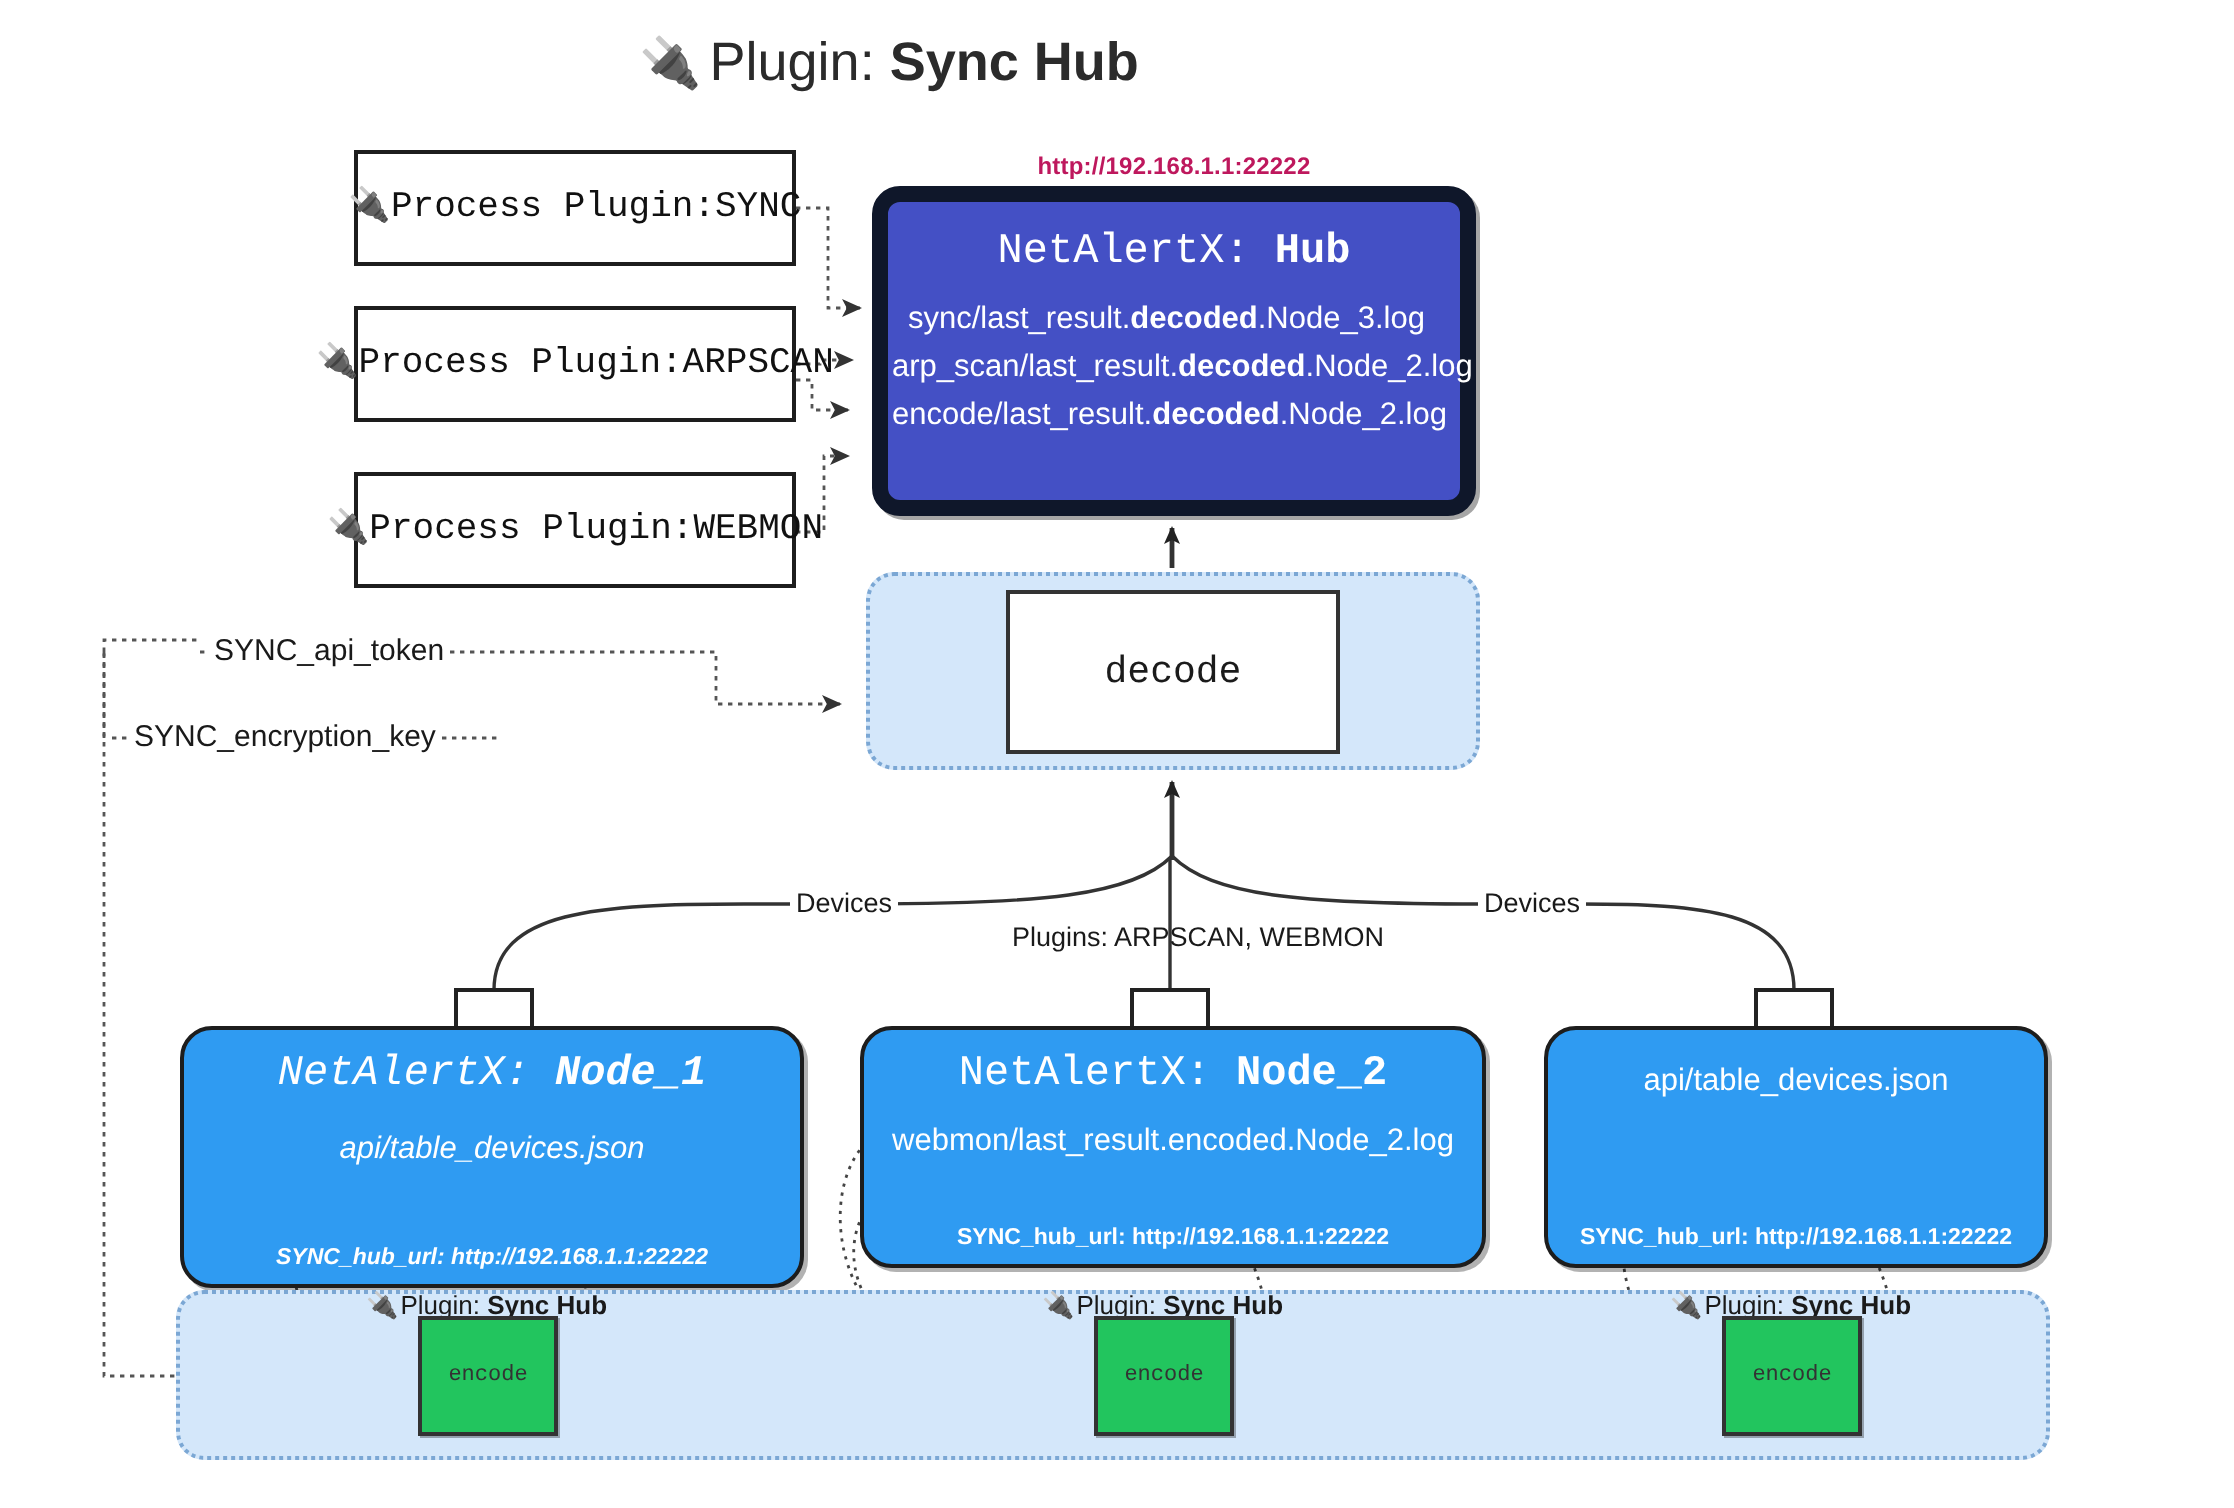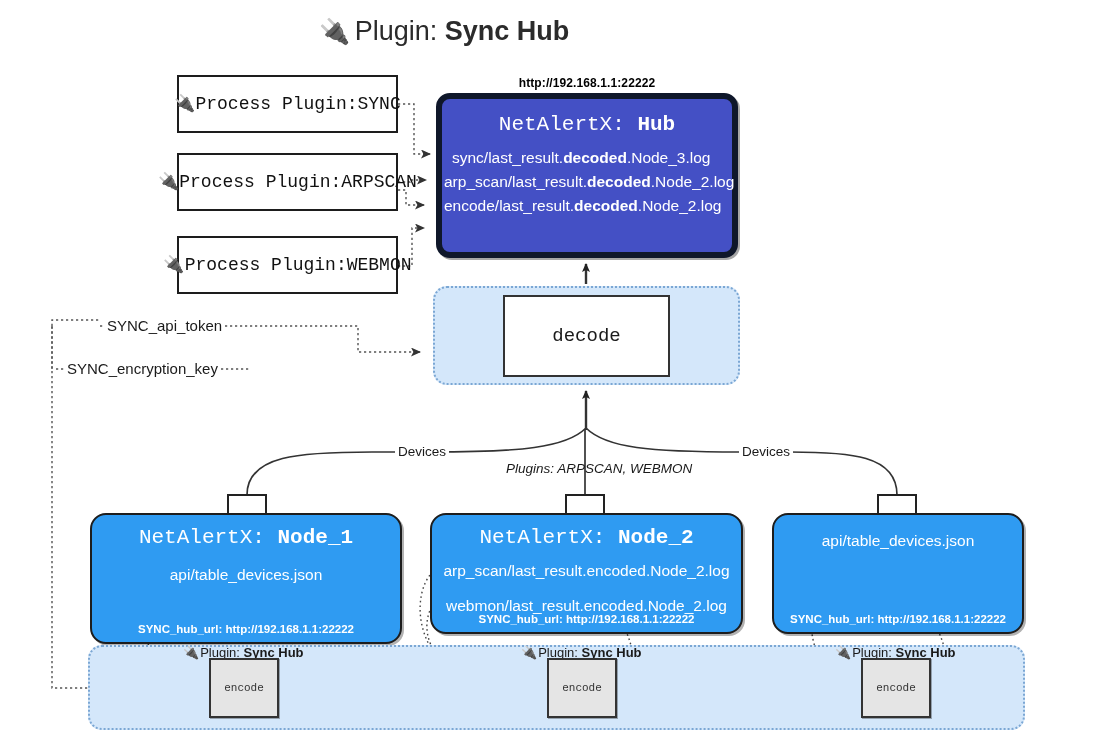--- a/index.html
+++ b/index.html
@@ -21,61 +21,61 @@
            font-family:"Liberation Mono","DejaVu Sans Mono",monospace;
            font-size:18px;line-height:1.35;color:#111;
            display:flex;flex-direction:row;align-items:center;
            justify-content:center;text-align:center;}
   .procbox .l1{white-space:nowrap;}
   .procbox .l2{white-space:nowrap;}
   .procbox .plug{font-family:"DejaVu Sans",sans-serif;font-size:17px;}
 
   
   #hub{left:436px;top:93px;width:302px;height:165px;background:#4450c5;
-       border:6px solid #0f172a;border-radius:14px;color:#fff;
+       border:8px solid #0f172a;border-radius:14px;color:#fff;
        box-shadow:2px 2px 0 rgba(0,0,0,.35);}
   #hub .hubtitle{font-family:"Liberation Mono","DejaVu Sans Mono",monospace;
        font-size:21px;text-align:center;margin-top:14px;white-space:nowrap;}
   #hub .hubtitle b{font-weight:bold;}
   #hub .rows{margin-top:10px;}
   #hub .row{font-size:15.5px;line-height:24px;padding-left:10px;white-space:nowrap;}
   #hub .row b{font-weight:bold;}
   #huburl{left:436px;top:76px;width:302px;text-align:center;font-size:12px;
-          font-weight:bold;color:#000000;letter-spacing:.1px;}
+          font-weight:bold;color:#be185d;letter-spacing:.1px;}
 
   
   .bluewrap{background:#d4e7fa;border:2px dotted #7ba7d4;border-radius:14px;}
   #decodewrap{left:433px;top:286px;width:307px;height:99px;}
   #decodebox{left:503px;top:295px;width:167px;height:82px;background:#fff;
              border:2px solid #333;display:flex;align-items:center;
              justify-content:center;font-family:"Liberation Mono","DejaVu Sans Mono",monospace;
              font-size:19px;color:#1b1b1b;}
   #bottomwrap{left:88px;top:645px;width:937px;height:85px;}
 
   
   .node{border:2px solid #1d1d1d;border-radius:16px;background:#2f9bf2;
         color:#fff;box-shadow:2px 2px 0 rgba(0,0,0,.3);}
   .node .ntitle{font-family:"Liberation Mono","DejaVu Sans Mono",monospace;
         font-size:21px;text-align:center;margin-top:11px;white-space:nowrap;}
   .node .ntitle b{font-weight:bold;}
   .node .nline{font-size:15.5px;text-align:center;white-space:nowrap;}
   .node .nfoot{font-size:11.5px;font-weight:bold;text-align:center;
         white-space:nowrap;position:absolute;left:0;width:100%;bottom:7px;}
-  #node1{left:90px;top:513px;width:312px;height:131px;}
+  #node1{left:90px;top:513px;width:312px;height:131px;font-style:italic;}
   #node2{left:430px;top:513px;width:313px;height:121px;}
   #node3{left:772px;top:513px;width:252px;height:121px;}
   #node1 .nline{margin-top:17px;}
   #node3 .nline{margin-top:17px;}
   #node2 .nline{margin-top:8px;line-height:27px;}
 
   
   .env{width:40px;height:31px;background:#fff;border:2px solid #222;}
 
   
-  .encode{width:70px;height:60px;background:#e5e5e5;border:2px solid #333;
+  .encode{width:70px;height:60px;background:#22c55e;border:2px solid #333;
           display:flex;align-items:center;justify-content:center;
           font-family:"Liberation Mono","DejaVu Sans Mono",monospace;
           font-size:11px;color:#333;box-shadow:1px 1px 0 rgba(0,0,0,.3);}
   .plugtag{font-size:13px;white-space:nowrap;color:#1a1a1a;}
   .plugtag b{font-weight:bold;}
   .plugtag .plug{font-size:13px;margin-right:1px;}
 
   
   .elabel{font-size:13.5px;color:#1a1a1a;background:#fff;white-space:nowrap;
           padding:0 3px;}
@@ -180,35 +180,34 @@
   </div>
 
   <div class="abs tokenlabel" style="left:104px;top:317px;">SYNC_api_token</div>
   <div class="abs tokenlabel" style="left:64px;top:360px;">SYNC_encryption_key</div>
 
   <div class="abs bluewrap" id="decodewrap"></div>
   <div class="abs" id="decodebox">decode</div>
 
   <div class="abs elabel" style="left:395px;top:444px;">Devices</div>
   <div class="abs elabel" style="left:739px;top:444px;">Devices</div>
-  <div class="abs elabel2" style="left:506px;top:461px;font-style:italic;">Plugins: ARPSCAN, WEBMON</div>
+  <div class="abs elabel2" style="left:506px;top:461px;">Plugins: ARPSCAN, WEBMON</div>
 
   <div class="abs env" style="left:227px;top:494px;"></div>
   <div class="abs env" style="left:565px;top:494px;"></div>
   <div class="abs env" style="left:877px;top:494px;"></div>
 
   <div class="abs node" id="node1">
     <div class="ntitle"><span>NetAlertX: </span><b>Node_1</b></div>
     <div class="nline">api/table_devices.json</div>
     <div class="nfoot">SYNC_hub_url: http://192.168.1.1:22222</div>
   </div>
 
   <div class="abs node" id="node2">
     <div class="ntitle"><span>NetAlertX: </span><b>Node_2</b></div>
-    <div class="nline">arp_scan/last_result.encoded.Node_2.log</div>
     <div class="nline">webmon/last_result.encoded.Node_2.log</div>
     <div class="nfoot">SYNC_hub_url: http://192.168.1.1:22222</div>
   </div>
 
   <div class="abs node" id="node3">
     <div class="nline">api/table_devices.json</div>
     <div class="nfoot">SYNC_hub_url: http://192.168.1.1:22222</div>
   </div>
 
   <div class="abs bluewrap" id="bottomwrap"></div>

